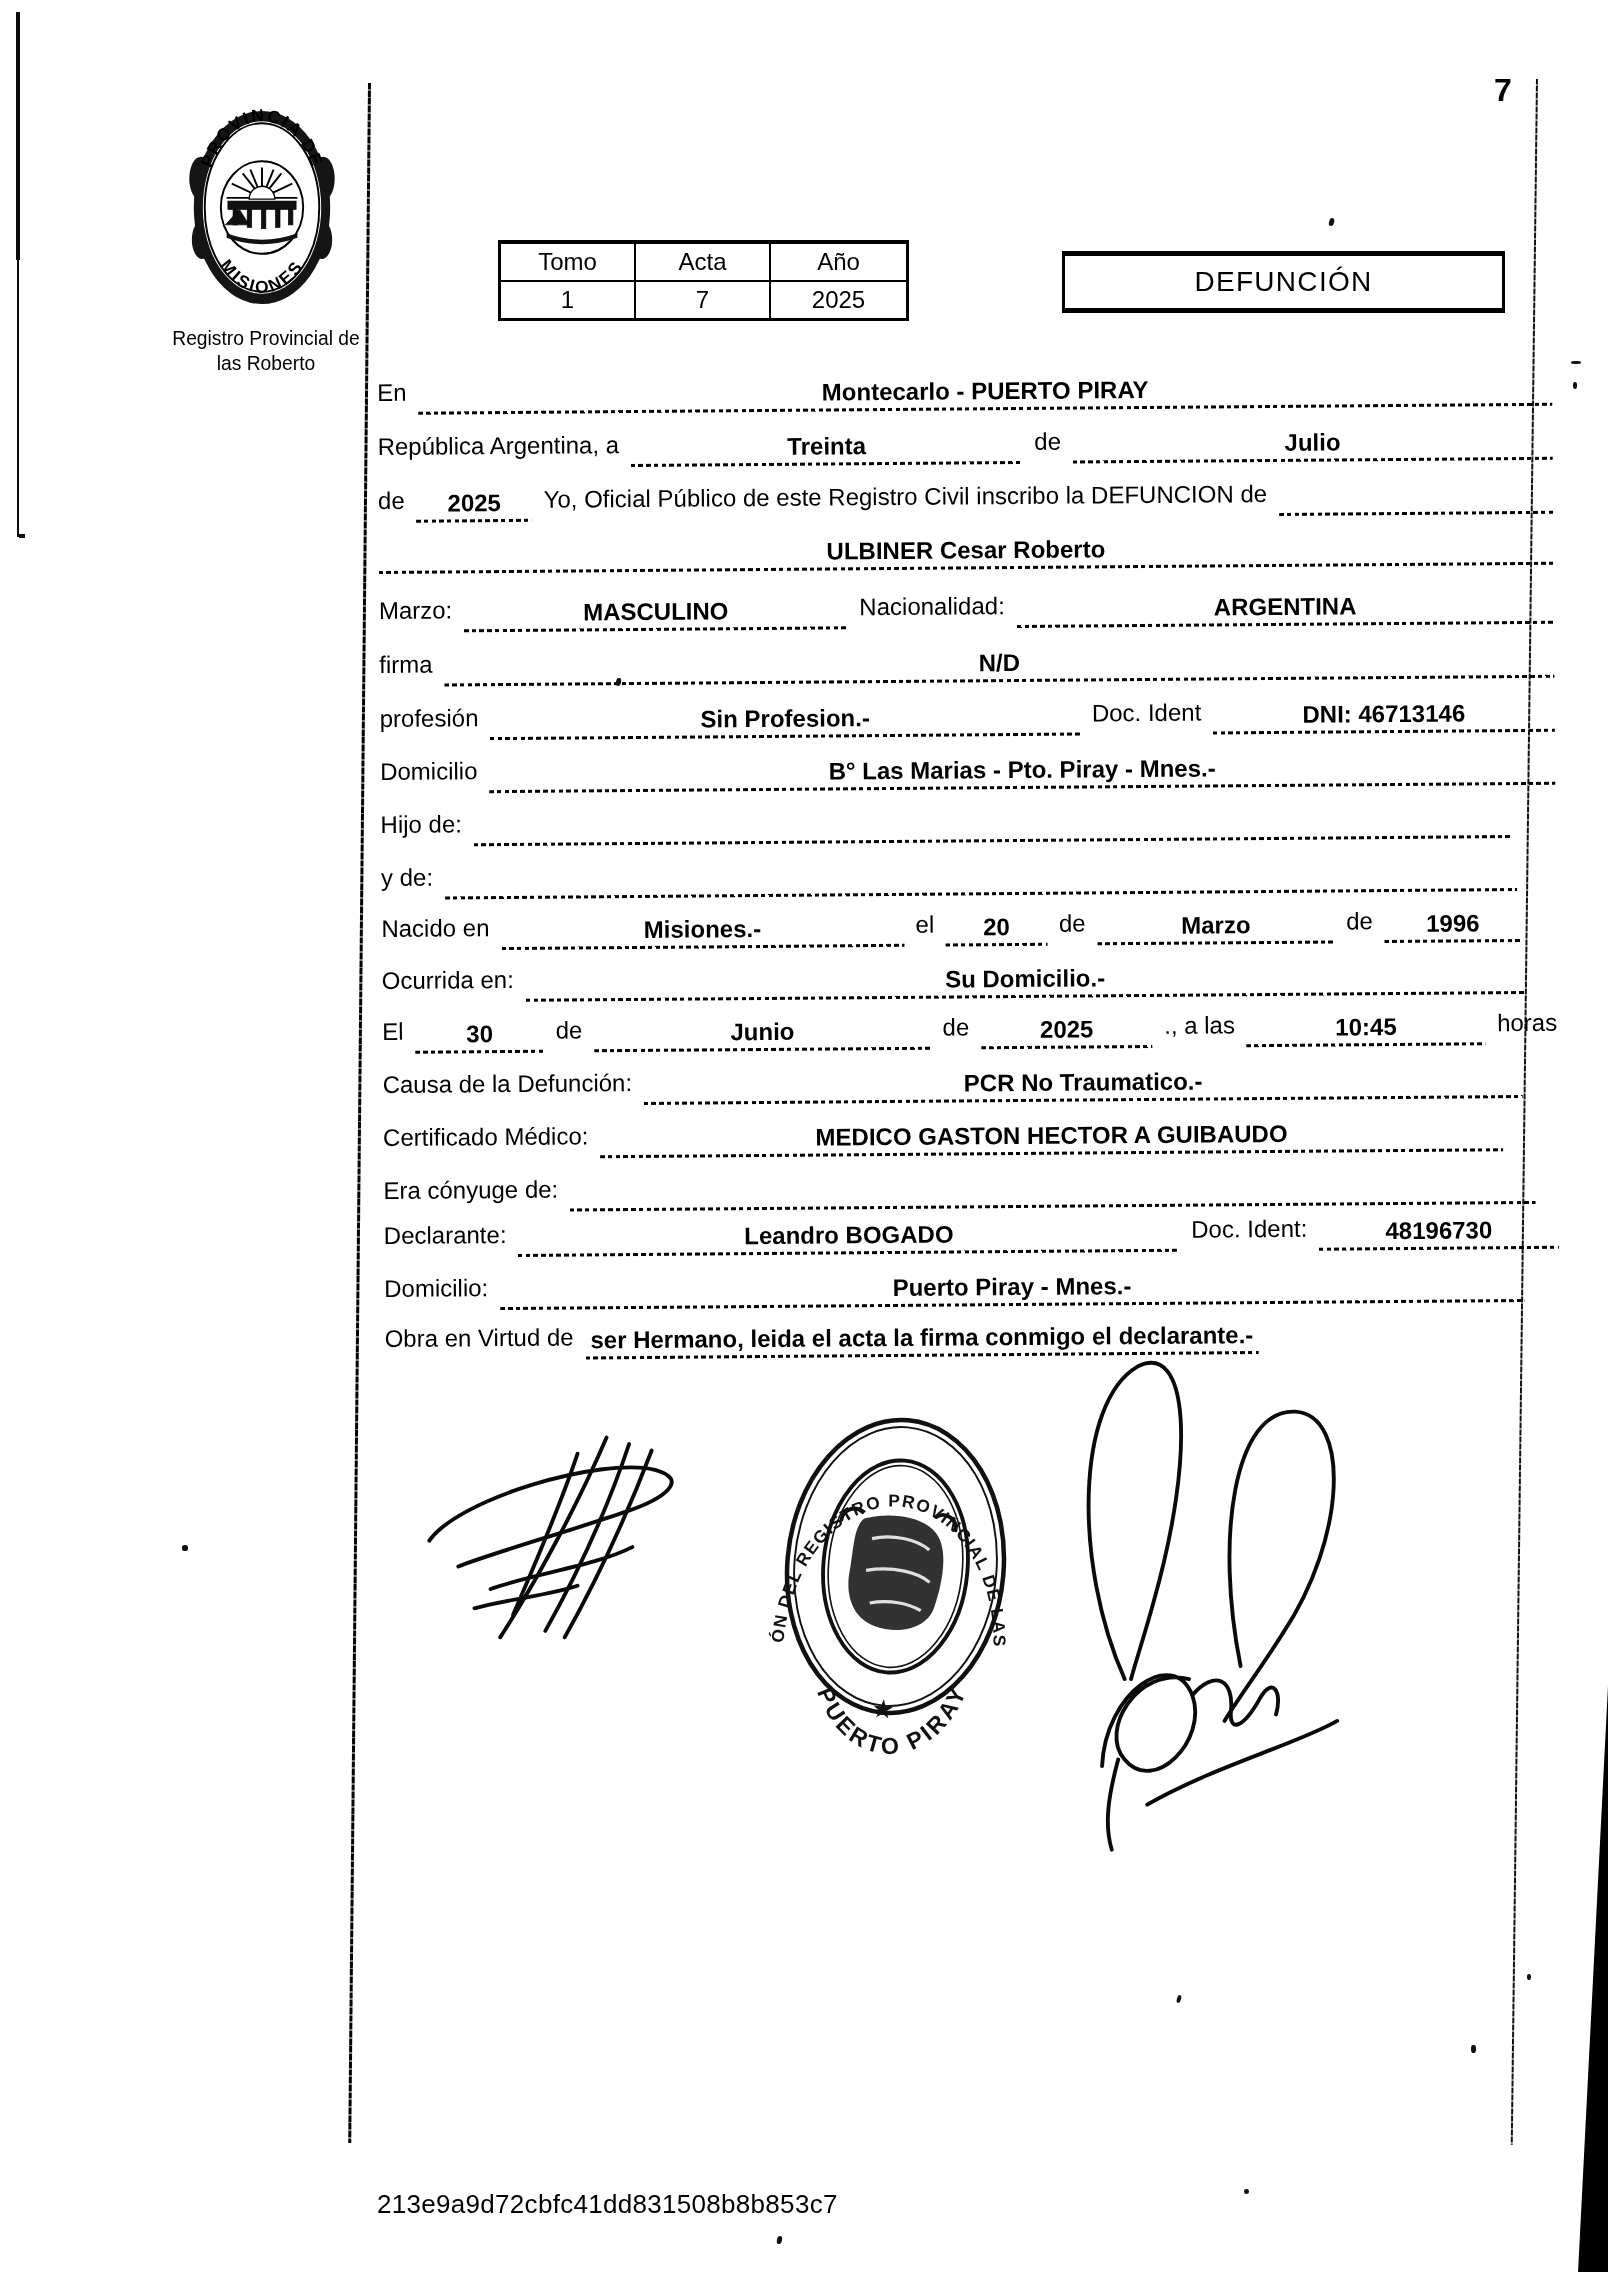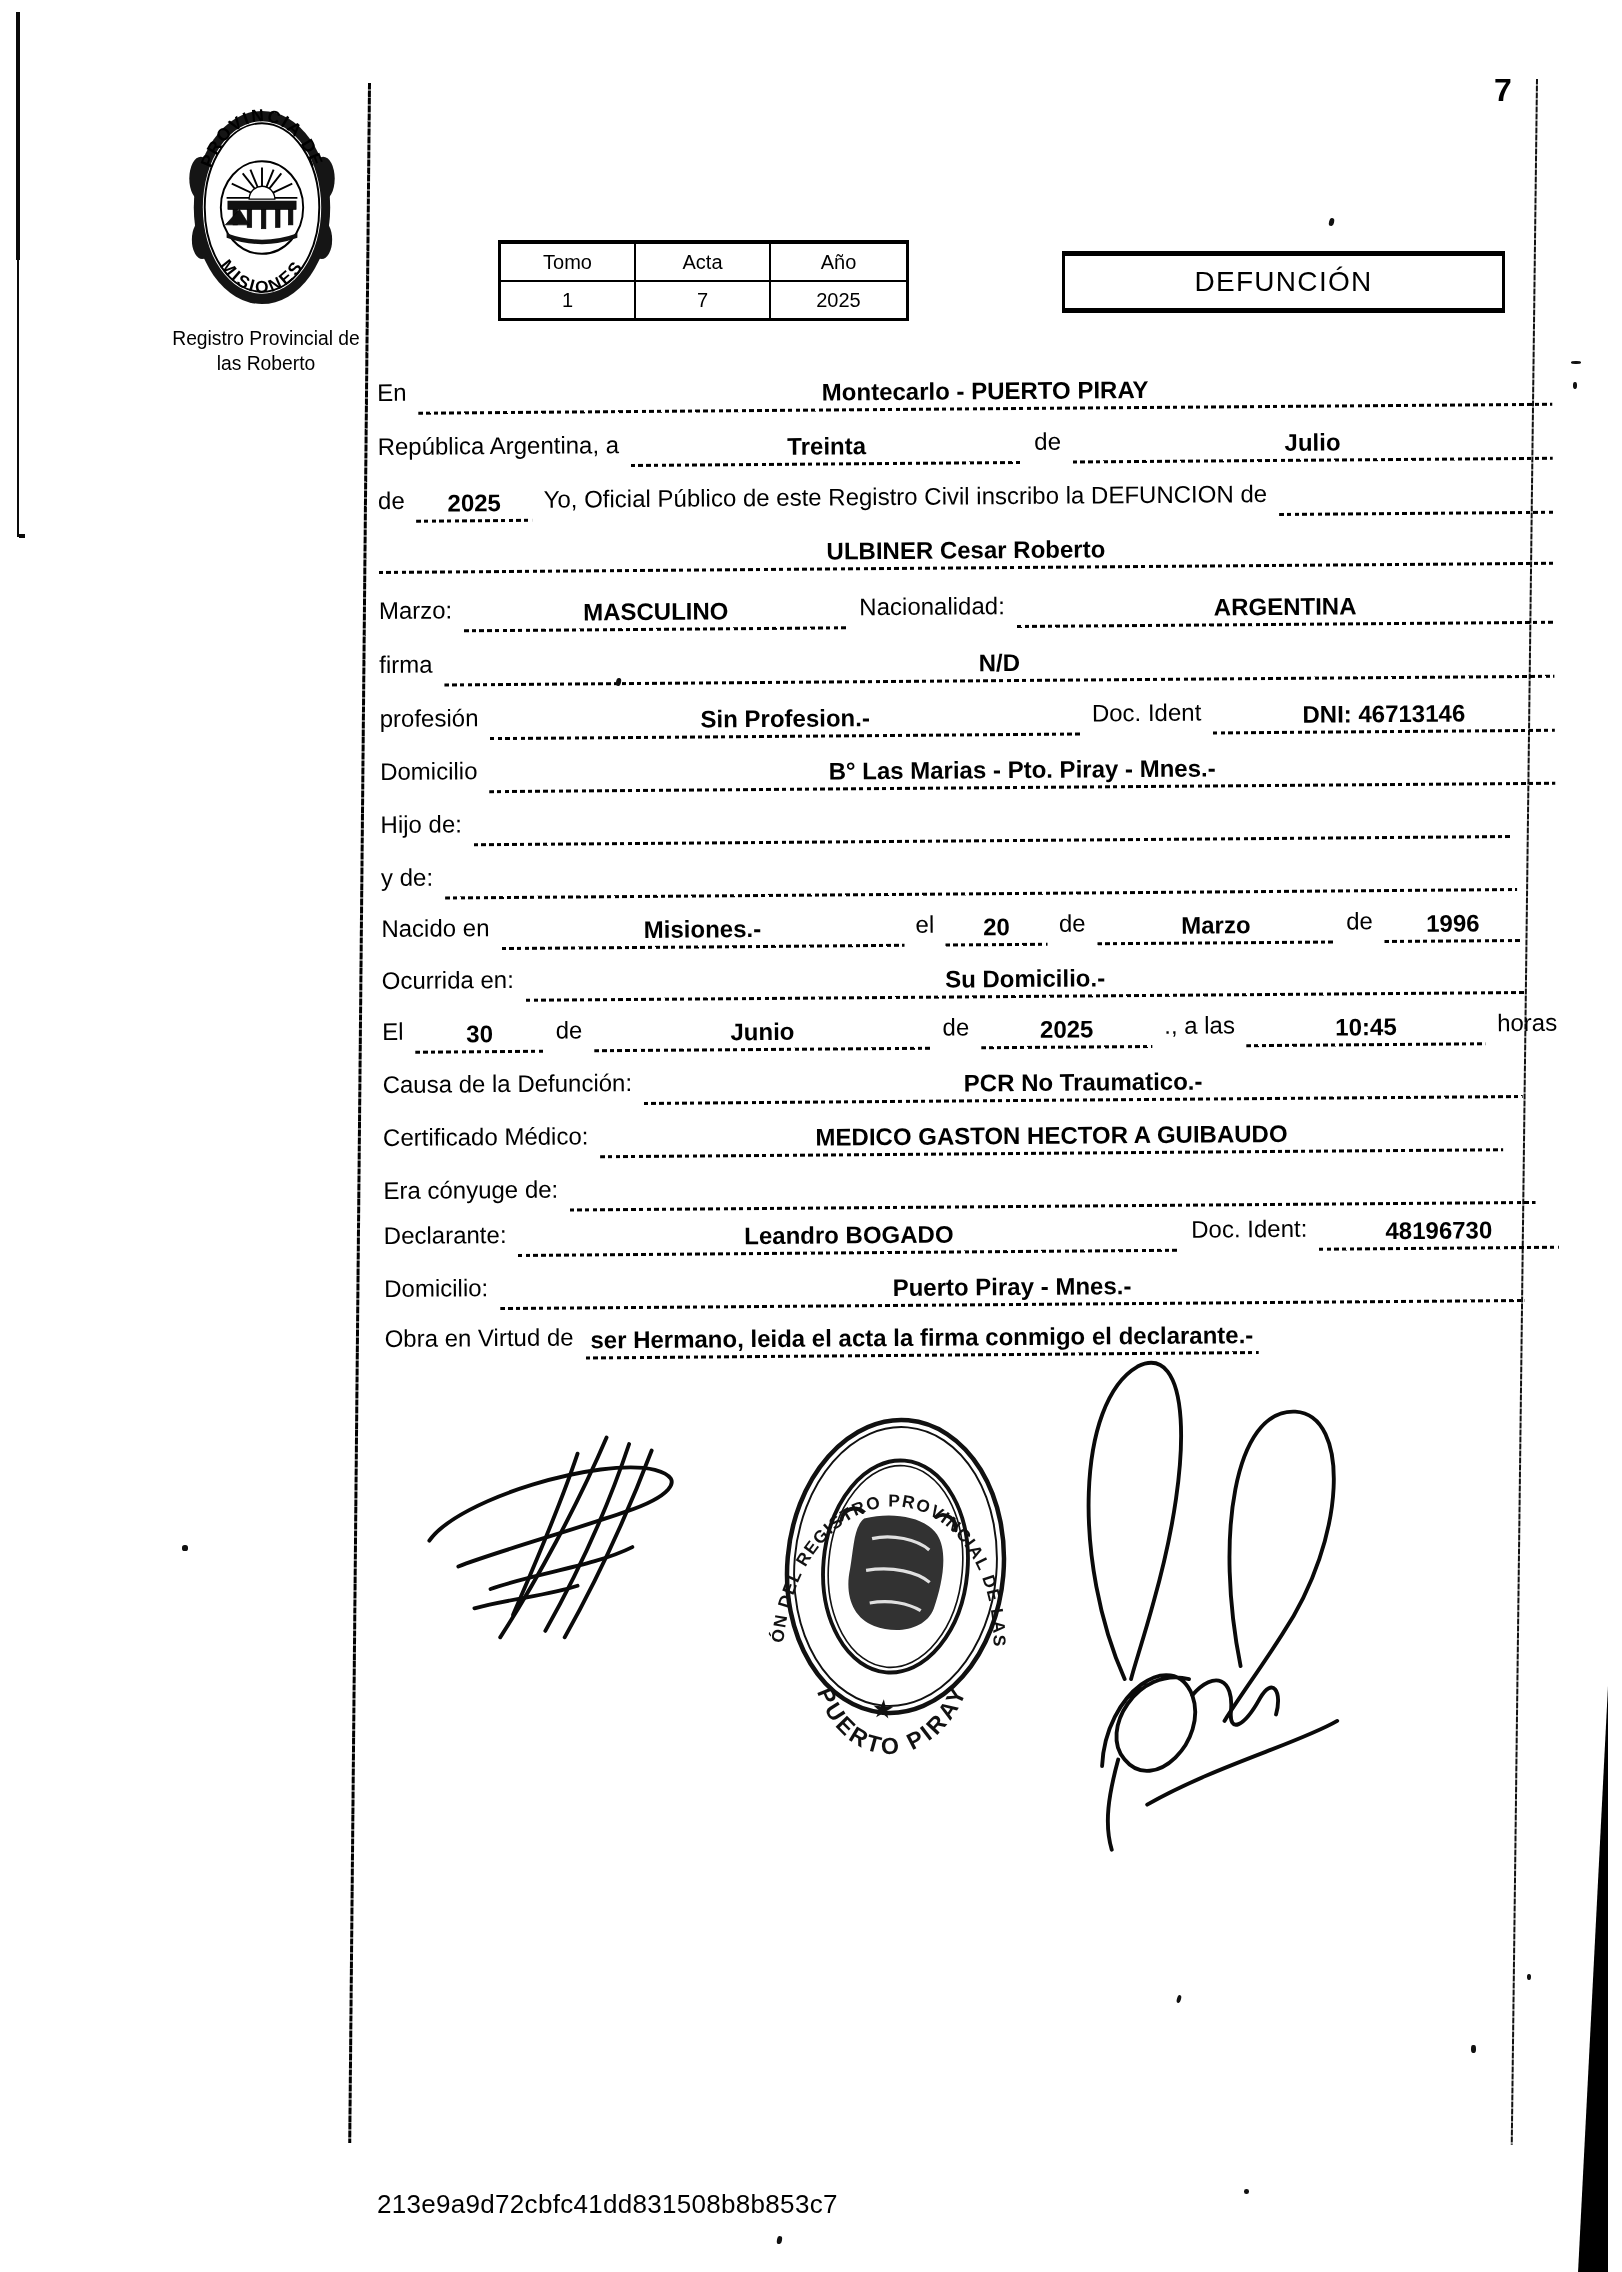--- a/index.html
+++ b/index.html
@@ -31,21 +31,21 @@
     position:absolute;left:137px;top:326px;width:258px;text-align:center;
     font-size:19.3px;line-height:1.3;
   }
   .doc-title{position:absolute;left:377px;top:135px;width:1175px;text-align:center;}
   .doc-title span{display:inline-block;font-size:55px;font-weight:bold;transform:scaleX(.93);letter-spacing:0px;white-space:nowrap;}
   .mtable{
     position:absolute;left:498px;top:240px;
     border:3.2px solid #000;border-top-width:4.5px;
     display:grid;grid-template-columns:135px 135px 135px;
   }
-  .mcell{height:36px;display:flex;align-items:center;justify-content:center;font-size:20px;}
+  .mcell{height:36px;display:flex;align-items:center;justify-content:center;font-size:24px;}
   .mcell.h{border-bottom:2.6px solid #000;}
   .mcell.c1,.mcell.c2{border-right:2.6px solid #000;}
   .type-box{
     position:absolute;left:1062px;top:251px;width:437px;height:52px;
     border:3.2px solid #000;border-top-width:5.8px;border-bottom-width:5.2px;
     display:flex;align-items:center;justify-content:center;
     font-size:28px;letter-spacing:1.3px;
   }
   
   .form{

